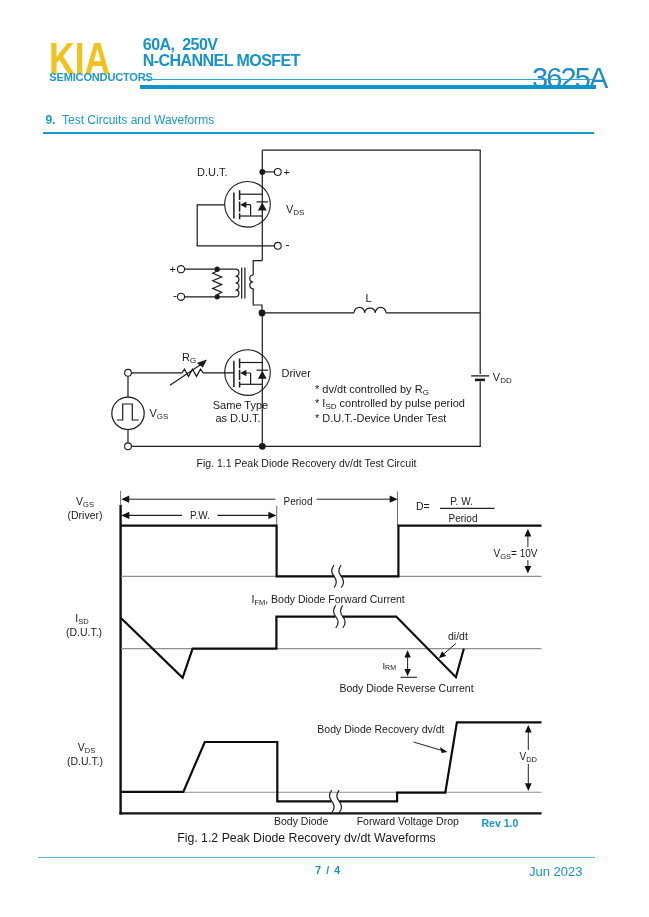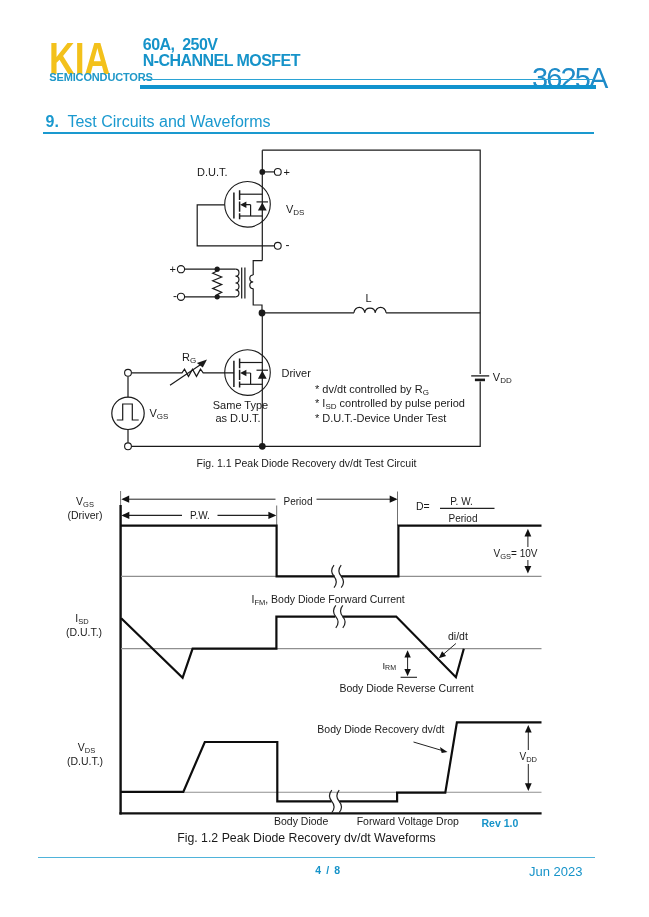--- a/index.html
+++ b/index.html
@@ -10,21 +10,21 @@
 </head>
 <body>
 
 <div class="abs" style="left:49px;top:36px;font-size:45px;font-weight:bold;color:#F3C11B;line-height:1;transform:scaleX(0.79);transform-origin:left top;">KIA</div>
 <div class="abs" style="left:49.3px;top:71px;font-size:11px;font-weight:bold;color:#2098C8;letter-spacing:-0.15px;">SEMICONDUCTORS</div>
 <div class="abs" style="left:142.8px;top:36.5px;font-size:16px;font-weight:bold;color:#1693C9;line-height:16.6px;letter-spacing:-0.55px;">60A,&nbsp; 250V<br>N-CHANNEL MOSFET</div>
 <div class="abs" style="left:532px;top:42px;font-size:29px;color:#1E8BC8;letter-spacing:-1.9px;margin-top:20px;">3625A</div>
 <div class="abs" style="left:144px;top:78.6px;width:450px;height:1.4px;background:#2BA3D4;"></div>
 <div class="abs" style="left:140px;top:85px;width:456px;height:3.6px;background:#1193CE;"></div>
 
-<div class="abs" style="left:45.5px;top:112.6px;font-size:16px;color:#1A99CF;"><b>9.</b>&nbsp; Test Circuits and Waveforms</div>
+<div class="abs" style="left:45.5px;top:112.6px;font-size:12px;color:#1A99CF;"><b>9.</b>&nbsp; Test Circuits and Waveforms</div>
 <div class="abs" style="left:43px;top:132.3px;width:551px;height:1.3px;background:#1A99CF;"></div>
 
 <svg class="abs" style="left:0;top:0;" width="649" height="917" viewBox="0 0 649 917">
 <defs>
 <g id="mos" fill="none" stroke="#1a1a1a" stroke-width="1.2">
   <circle cx="0" cy="0" r="22.8" stroke-width="1.1"></circle>
   <path d="M-13.6,-11.9 V14.3" stroke-width="1.5"></path>
   <path d="M-7.9,-14.1 V-4.3 M-7.9,-2.8 V7.5 M-7.9,8.9 V15" stroke-width="1.5"></path>
   <path d="M-7.9,-10.1 H14.8"></path>
   <path d="M-7.9,11.7 H14.8"></path>
@@ -206,15 +206,15 @@
   <text x="528.3" y="760.3" font-size="10" text-anchor="middle">V<tspan font-size="7.5" dy="1.8">DD</tspan></text>
   <text x="274" y="825.3" font-size="10.5">Body Diode</text>
   <text x="356.7" y="825.3" font-size="10.5">Forward Voltage Drop</text>
   <text x="306.5" y="841.8" font-size="12.3" text-anchor="middle">Fig. 1.2 Peak Diode Recovery dv/dt Waveforms</text>
 </g>
 
 <path d="M440,508.4 H494.5" stroke="#222" stroke-width="1.1"></path>
 </svg>
 
 <div class="abs" style="left:37.5px;top:857px;width:557px;height:1.1px;background:#4FB3DA;"></div>
-<div class="abs" style="left:315.2px;top:864px;font-size:10.5px;font-weight:bold;color:#1693C9;letter-spacing:1.1px;">4 / 8</div>
+<div class="abs" style="left:315.2px;top:864px;font-size:10.5px;font-weight:bold;color:#1693C9;letter-spacing:1.1px;">7 / 4</div>
 <div class="abs" style="left:481.5px;top:817px;font-size:10.5px;font-weight:bold;color:#1693C9;">Rev 1.0</div>
 <div class="abs" style="left:529px;top:864px;font-size:13px;font-weight:normal;color:#1693C9;">Jun 2023</div>
 
 </body></html>

